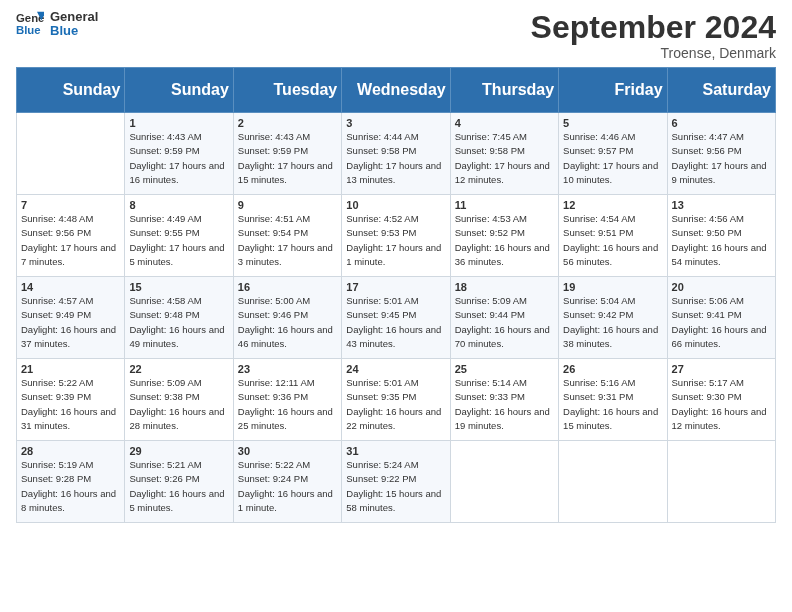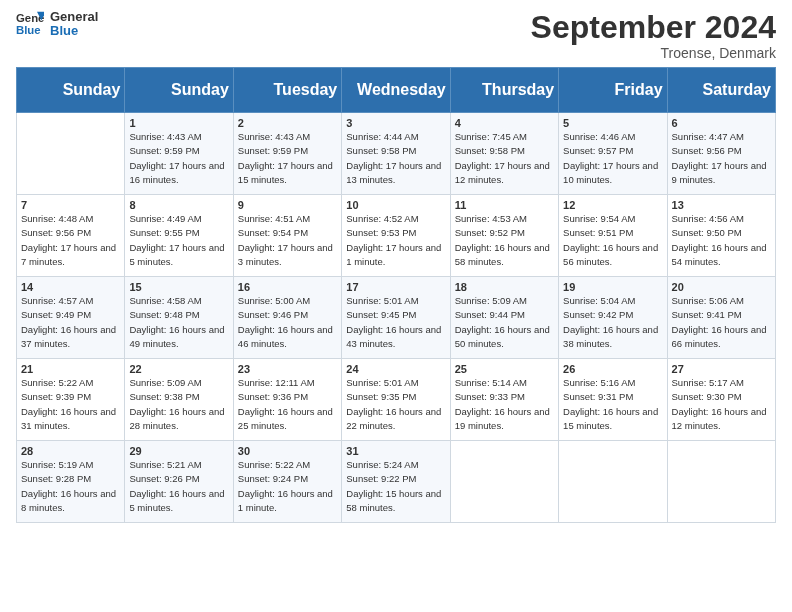--- a/index.html
+++ b/index.html
@@ -203,27 +203,27 @@
               <div>Sunrise: 4:52 AM</div>
               <div>Sunset: 9:53 PM</div>
               <div>Daylight: 17 hours and 1 minute.</div>
             </div>
           </td>
           <td>
             <span class="day-num">11</span>
             <div class="day-info">
               <div>Sunrise: 4:53 AM</div>
               <div>Sunset: 9:52 PM</div>
-              <div>Daylight: 16 hours and 58 minutes.</div>
+              <div>Daylight: 16 hours and 36 minutes.</div>
             </div>
           </td>
           <td>
             <span class="day-num">12</span>
             <div class="day-info">
-              <div>Sunrise: 9:54 AM</div>
+              <div>Sunrise: 4:54 AM</div>
               <div>Sunset: 9:51 PM</div>
               <div>Daylight: 16 hours and 56 minutes.</div>
             </div>
           </td>
           <td>
             <span class="day-num">13</span>
             <div class="day-info">
               <div>Sunrise: 4:56 AM</div>
               <div>Sunset: 9:50 PM</div>
               <div>Daylight: 16 hours and 54 minutes.</div>
@@ -261,21 +261,21 @@
               <div>Sunrise: 5:01 AM</div>
               <div>Sunset: 9:45 PM</div>
               <div>Daylight: 16 hours and 43 minutes.</div>
             </div>
           </td>
           <td>
             <span class="day-num">18</span>
             <div class="day-info">
               <div>Sunrise: 5:09 AM</div>
               <div>Sunset: 9:44 PM</div>
-              <div>Daylight: 16 hours and 50 minutes.</div>
+              <div>Daylight: 16 hours and 70 minutes.</div>
             </div>
           </td>
           <td>
             <span class="day-num">19</span>
             <div class="day-info">
               <div>Sunrise: 5:04 AM</div>
               <div>Sunset: 9:42 PM</div>
               <div>Daylight: 16 hours and 38 minutes.</div>
             </div>
           </td>

